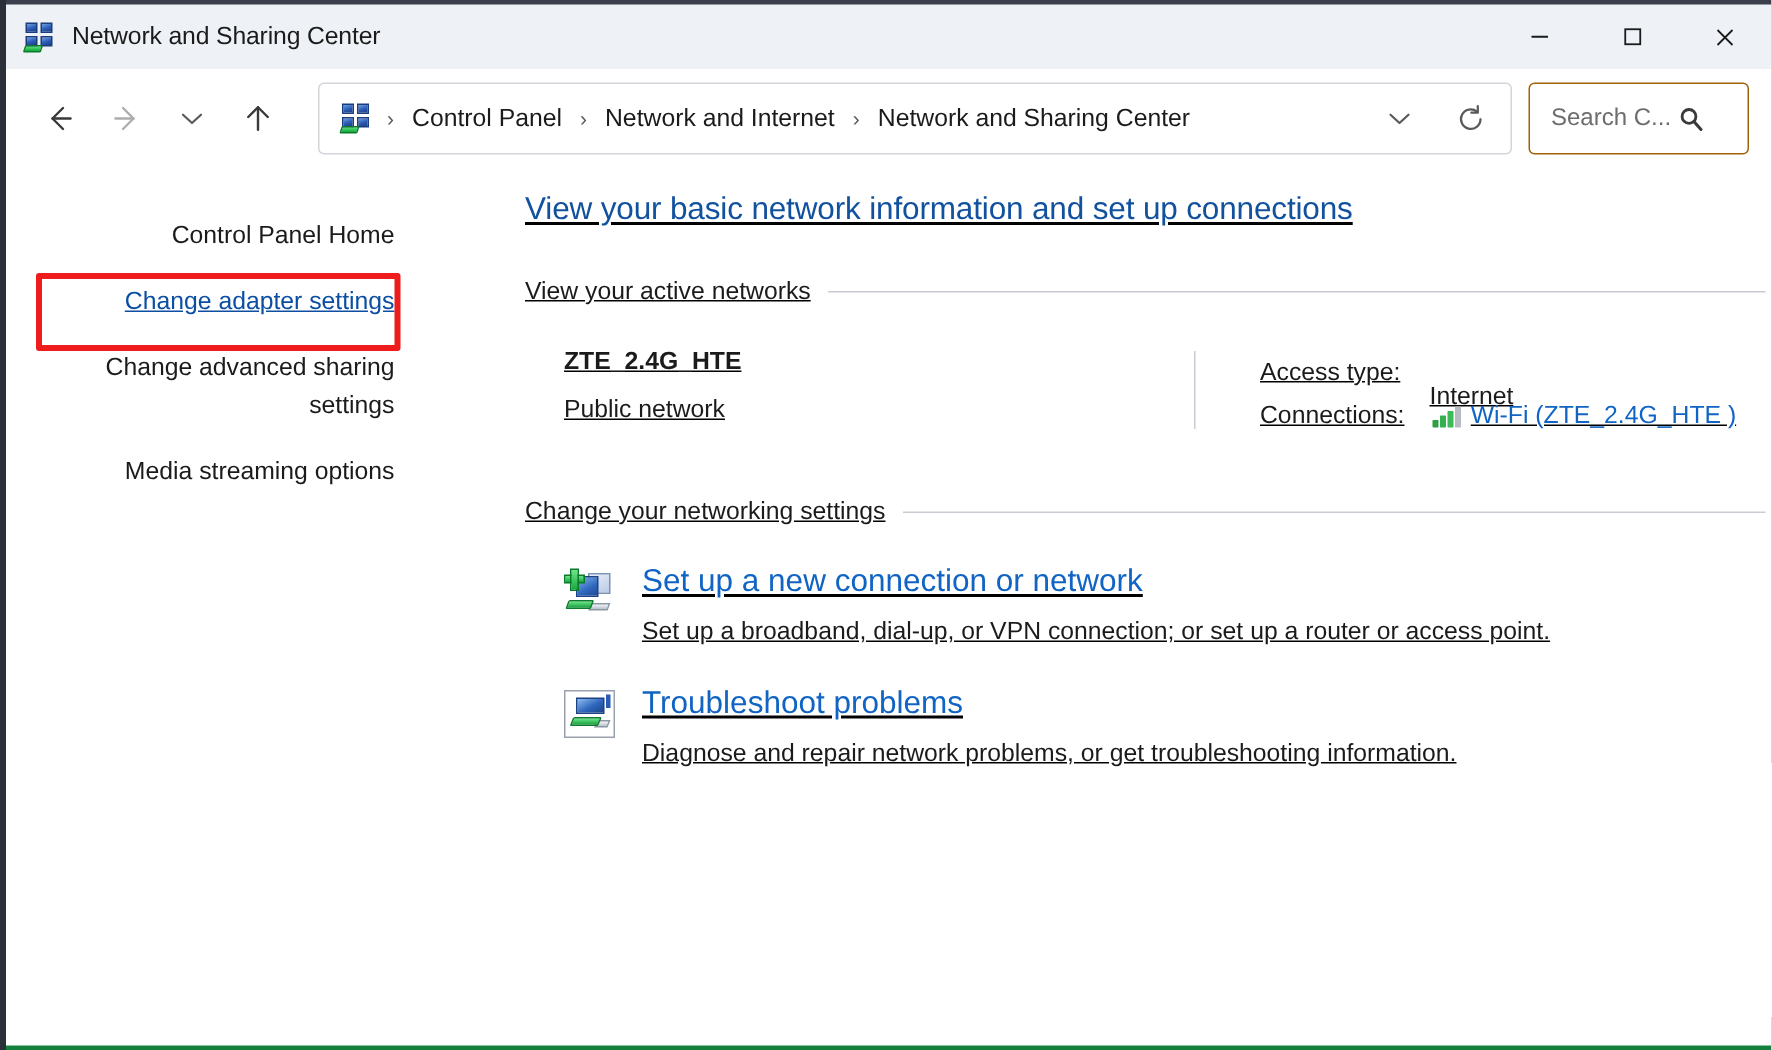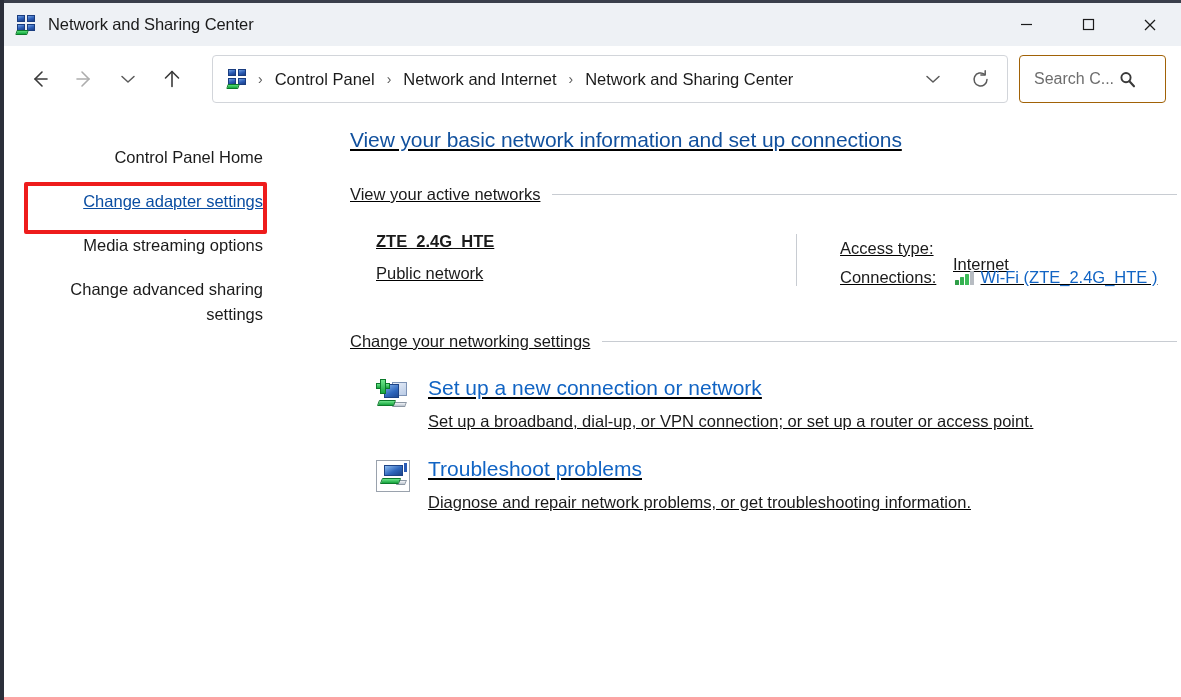--- a/index.html
+++ b/index.html
@@ -9,21 +9,21 @@
     height: 700px;
     overflow: hidden;
     background: #ffffff;
     font-family: "Liberation Sans", sans-serif;
   }
 
   .window {
     position: relative;
     width: 1181px;
     height: 700px;
-    background: #fca5a5;
+    background: #15803d;
     border-left: 4px solid #2b2f3a;
     overflow: hidden;
   }
 
   
   .titlebar {
     position: absolute;
     left: 0; top: 0;
     width: 1177px;
     height: 46px;
@@ -515,22 +515,22 @@
         <line x1="11.4" y1="11.2" x2="16" y2="16.3" stroke="#3a3a3a" stroke-width="2.1" stroke-linecap="round"></line>
       </svg>
     </div>
   </div>
 
   <div class="content">
 
     <div class="sidebar">
       <div class="side-link plain">Control Panel Home</div>
       <div class="side-link hovered">Change adapter settings</div>
+      <div class="side-link plain">Change advanced sharing settings</div>
       <div class="side-link plain">Media streaming options</div>
-      <div class="side-link plain">Change advanced sharing settings</div>
       <div class="annotation-box"></div>
     </div>
 
     <div class="main">
 
       <h1 class="page-title">View your basic network information and set up connections</h1>
 
       <div class="section-head">
         <span class="label">View your active networks</span>
         <span class="rule"></span>

